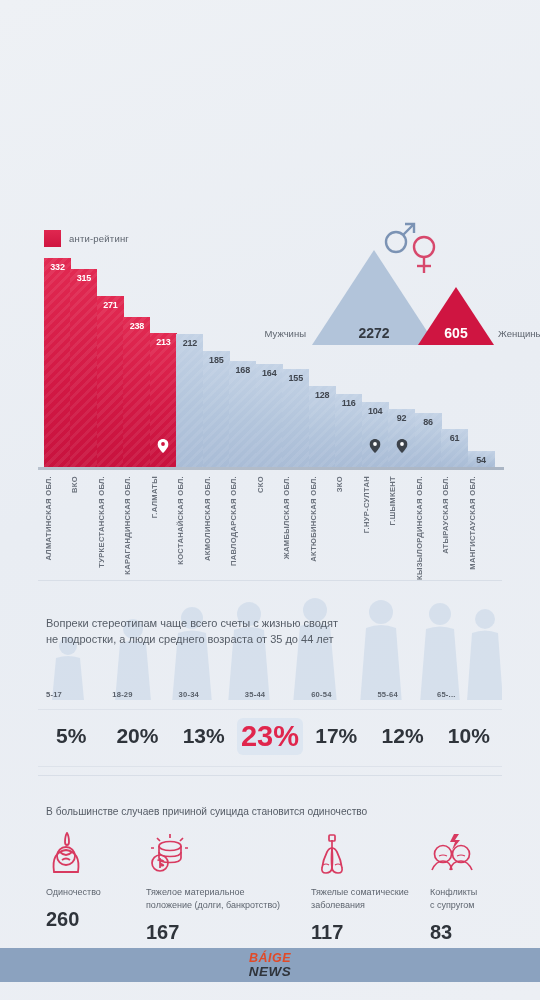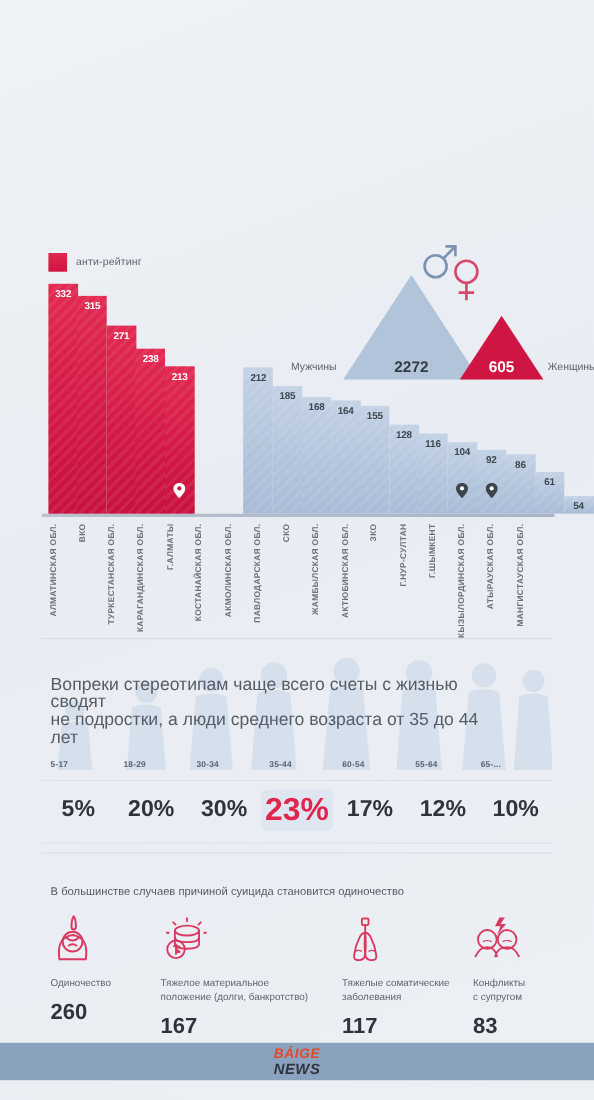--- a/index.html
+++ b/index.html
@@ -30,21 +30,21 @@
   
   .legend { position:absolute; left:44px; top:230px; display:flex; align-items:center; gap:8px; }
   .legend-swatch { width:17px; height:17px; background:#e0224b; background:linear-gradient(180deg,#e02750 0%,#cf1540 100%); }
   .legend-label { font-size:9.5px; color:#5d646e; letter-spacing:.2px; }
 
   
   .chart { position:absolute; left:44px; top:258px; width:450px; height:212px; }
   .chart-baseline { position:absolute; left:-6px; right:-10px; bottom:0; height:3px; background:linear-gradient(90deg,#b9c2ce,#aab5c4); }
   .bar { position:absolute; bottom:3px; }
   .bar.red   { background:linear-gradient(175deg,#e22a52 0%,#d21844 60%,#c8123e 100%); }
-  .bar.blue  { background:linear-gradient(180deg,#c3d2e5 0%,#b3c5dc 55%,#a9bcd6 100%);margin-left:45px; }
+  .bar.blue  { background:linear-gradient(180deg,#c3d2e5 0%,#b3c5dc 55%,#a9bcd6 100%); }
   .bar .val {
     position:absolute; top:4px; left:0; right:0; text-align:center;
     font-size:9px; font-weight:bold; letter-spacing:-.2px;
   }
   .bar.red .val  { color:#ffffff; }
   .bar.blue .val { color:#40464f; }
   .bar .stripes {
     position:absolute; inset:0; opacity:.07;
     background:repeating-linear-gradient(135deg, #fff 0 3px, transparent 3px 7px);
   }
@@ -69,21 +69,21 @@
   .num-male   { left:12px; width:124px; text-align:center; color:#343a42;margin-top:20px; }
   .num-female { left:118px; width:76px; text-align:center; color:#ffffff; }
   .tri-cap { position:absolute; font-size:9.5px; color:#5e656f; bottom:24px; }
   .cap-male   { left:-72px; width:78px; text-align:right; }
   .cap-female { left:198px; width:80px; text-align:left; }
   .sym { position:absolute; }
 
   
   .age-sep-top { position:absolute; left:38px; top:580px; width:464px; height:1px; background:#d8dee7; }
   .age-sep-bot { position:absolute; left:38px; top:775px; width:464px; height:1px; background:#d8dee7; }
-  .age-note { position:absolute; left:46px; top:615px; width:400px; font-size:16px; line-height:16px; color:#555c66; }
+  .age-note { position:absolute; left:46px; top:615px; width:400px; font-size:11px; line-height:16px; color:#555c66; }
   .silhouettes { position:absolute; left:38px; top:584px; width:464px; height:116px; opacity:.5; }
   .age-ticks { position:absolute; left:38px; top:690px; width:464px; height:14px; }
   .age-tick { position:absolute; font-size:7.6px; font-weight:bold; color:#5a616b; letter-spacing:.2px; }
   .age-line { position:absolute; left:38px; top:709px; width:464px; height:1px; background:#dde2ea; }
   .age-pcts { position:absolute; left:38px; top:716px; width:464px; height:46px; }
   .age-pct { position:absolute; top:8px; font-size:21px; font-weight:bold; color:#2f343b; text-align:center; }
   .age-pct.hl {
     color:#e0264d; font-size:29px; top:2px;
     background:#dde6f1; border-radius:6px; padding:2px 4px;
   }
@@ -287,21 +287,21 @@
       <div class="age-tick" style="left: 140.571px;">30-34</div>
       <div class="age-tick" style="left: 206.857px;">35-44</div>
       <div class="age-tick" style="left: 273.143px;">60-54</div>
       <div class="age-tick" style="left: 339.429px; text-align: right;">55-64</div>
       <div class="age-tick" style="left: 399px;">65-...</div>
     </div>
   <div class="age-line"></div>
   <div class="age-pcts" id="age-pcts">
       <div class="age-pct" style="left: 0px; width: 66.2857px;">5%</div>
       <div class="age-pct" style="left: 66.2857px; width: 66.2857px;">20%</div>
-      <div class="age-pct" style="left: 132.571px; width: 66.2857px;">30%</div>
+      <div class="age-pct" style="left: 132.571px; width: 66.2857px;">13%</div>
       <div class="age-pct hl" style="left: 198.857px; width: 66.2857px;">23%</div>
       <div class="age-pct" style="left: 265.143px; width: 66.2857px;">17%</div>
       <div class="age-pct" style="left: 331.429px; width: 66.2857px;">12%</div>
       <div class="age-pct" style="left: 397.714px; width: 66.2857px;">10%</div>
     </div>
   <div class="age-line-bot"></div>
   <div class="age-sep-bot"></div>
 
   <div class="causes-note">В большинстве случаев причиной суицида становится одиночество</div>
 

